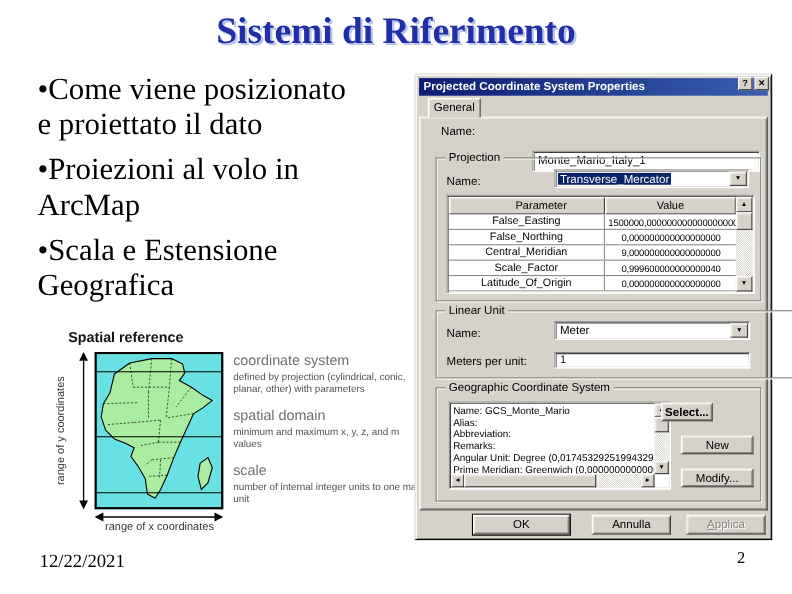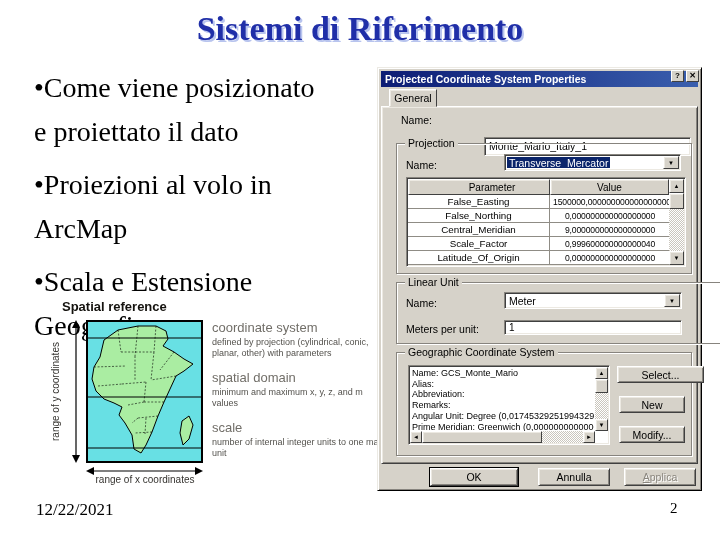--- a/index.html
+++ b/index.html
@@ -6,21 +6,21 @@
   html,body { background:#9a9a9a; }
   .slide { position:relative; width:720px; height:540px; background:#ffffff; overflow:hidden;
            font-family:"Liberation Sans", sans-serif; }
   .abs { position:absolute; }
 
   
   .slide-title { left:0; right:0; top:10px; text-align:center;
     font-family:"Liberation Serif", serif; font-weight:bold; font-size:34px;
     color:var(--title_blue,#202fa8); text-shadow:2px 2px 0 var(--title_shadow,#b8c4ee); }
   .bullets { left:34px; top:66px; width:290px; font-family:"Liberation Serif", serif;
-    font-size:28px; line-height:44px; color:#000; }
+    font-size:28px; line-height:32px; color:#000; }
   .bullets p { margin:0 0 9px 0; }
   .footer-date { left:36px; top:500px; font-family:"Liberation Serif", serif; font-size:17px; color:#000; }
   .page-number { left:670px; top:500px; font-family:"Liberation Serif", serif; font-size:15px; color:#000; }
 
   
   .fig-heading { left:62px; top:299px; font-size:13px; font-weight:bold; color:#14120e; }
   .mapbox { left:86px; top:320px; width:117px; height:143px; border:2px solid #000; background:#68e0e4; }
   .v-arrow { left:70px; top:320px; }
   .h-arrow { left:86px; top:463px; }
   .y-label { left:50px; top:331px; height:122px; writing-mode:vertical-rl; transform:rotate(180deg);
@@ -261,21 +261,21 @@
           <div class="sb-thumb" style="left:0; right:0; top:12px; height:14px;"></div>
           <div class="sb-btn" style="left:0; right:0; bottom:0; height:12px;">▼</div>
         </div>
         <div class="lb-hscroll dither">
           <div class="sb-btn" style="top:0; bottom:0; left:0; width:12px;">◄</div>
           <div class="sb-thumb" style="top:0; bottom:0; left:12px; width:120px;"></div>
           <div class="sb-btn" style="top:0; bottom:0; right:0; width:12px;">►</div>
         </div>
       </div>
 
-      <div class="gchild btn" style="left:220px; top:13px; width:87px; height:17px;">Select...</div>
+      <div class="gchild btn" style="left:204px; top:13px; width:47px; height:17px;font-weight:bold;">Select...</div>
       <div class="gchild btn" style="left:222px; top:43px; width:66px; height:17px;">New</div>
       <div class="gchild btn" style="left:222px; top:73px; width:66px; height:17px;">Modify...</div>
     </div>
 
     <div class="ctl btn btn-default" style="left:52px; top:400px; width:88px; height:18px;">OK</div>
     <div class="ctl btn" style="left:160px; top:400px; width:72px; height:18px;">Annulla</div>
     <div class="ctl btn btn-disabled" style="left:246px; top:400px; width:72px; height:18px;">
       <span class="accel">A</span>
         <span>pplica</span>
     </div>

